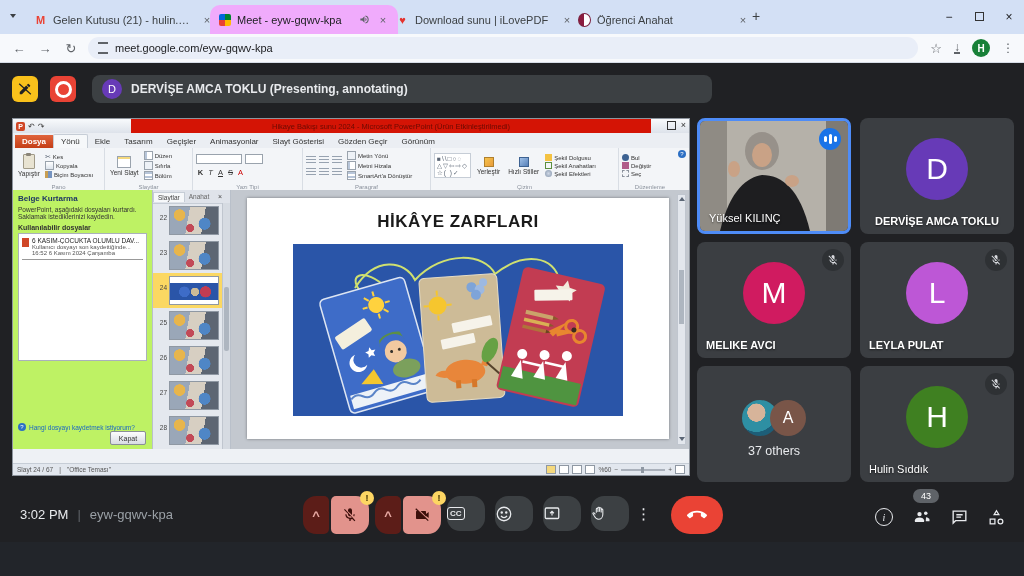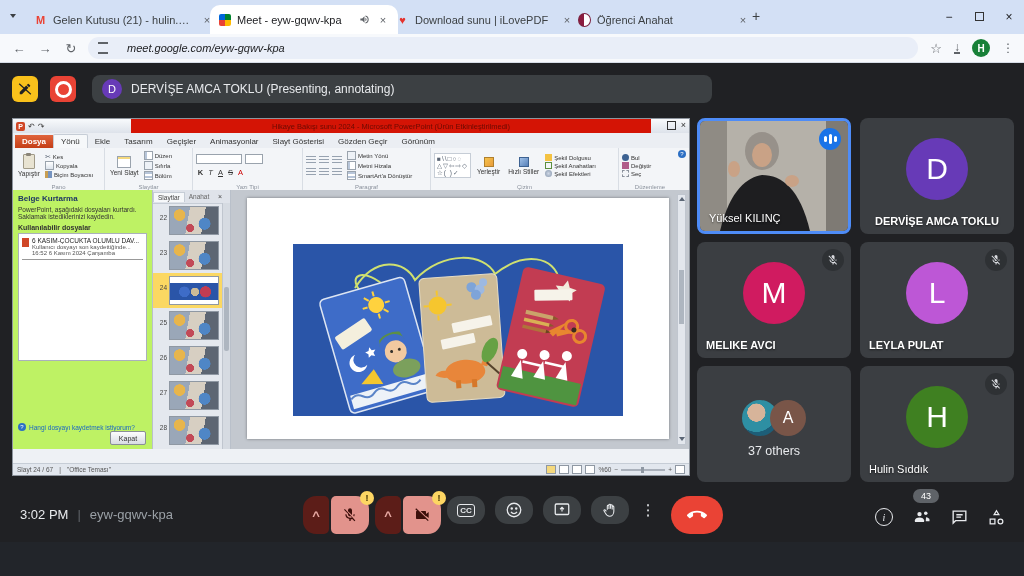--- a/index.html
+++ b/index.html
@@ -6,38 +6,38 @@
   #screen{position:relative;width:1024px;height:576px;overflow:hidden;background:#202124;}
   .abs{position:absolute;}
   .flex{display:flex;align-items:center;}
   .ellip{white-space:nowrap;overflow:hidden;text-overflow:ellipsis;}
 
   
   .tabstrip{position:absolute;left:0;top:0;width:1024px;height:34px;background:#d3e0f5;}
   .tab{position:absolute;top:5px;height:29px;display:flex;align-items:center;gap:6px;padding:0 8px;font-size:11px;color:#3c4043;border-radius:10px 10px 0 0;}
   .tab .ttl{flex:1;min-width:0;}
   .tab-close{color:#5f6368;font-size:11px;width:14px;height:14px;line-height:14px;text-align:center;border-radius:50%;flex:0 0 auto;}
-  .tab.active{background:#ffffff;color:#202124;}
+  .tab.active{background:#f0abfc;color:#202124;}
   .fav{width:13px;height:13px;flex:0 0 auto;display:flex;align-items:center;justify-content:center;font-size:11px;font-weight:bold;}
   .meet-fav{width:12px;height:12px;border-radius:2px;background:conic-gradient(#00832d 0 25%,#ffba00 25% 50%,#e94235 50% 75%,#0066da 75%);}
   .circle-fav{width:12px;height:12px;border-radius:50%;border:1px solid #7a1f3d;background:linear-gradient(90deg,#8b1c3f 0 50%,#fff 50%);}
   .winctl{font-size:12px;color:#202124;width:30px;text-align:center;}
   .toolbar{position:absolute;left:0;top:34px;width:1024px;height:28px;background:#f7f9fc;border-bottom:1px solid #d6dce6;}
   .navbtn{font-size:13px;color:#5f6368;width:26px;text-align:center;}
-  .omnibox{position:absolute;left:88px;top:3px;width:810px;height:22px;background:#e9eef8;border-radius:11px;display:flex;align-items:center;gap:19px;padding:0 10px;font-size:11px;color:#202124;font-style:italic;}
+  .omnibox{position:absolute;left:88px;top:3px;width:810px;height:22px;background:#e9eef8;border-radius:11px;display:flex;align-items:center;gap:7px;padding:0 10px;font-size:11px;color:#202124;}
   .tune-icon{width:10px;height:8px;border-top:2px solid #5f6368;border-bottom:2px solid #5f6368;position:relative;}
   .avatarH{width:18px;height:18px;border-radius:50%;background:#188038;color:#fff;font-size:10px;font-weight:bold;display:flex;align-items:center;justify-content:center;}
   .dl-icon{font-size:12px;color:#5f6368;border-bottom:2px solid #5f6368;line-height:10px;}
 
   
   .sqbtn{position:absolute;top:76px;width:26px;height:26px;border-radius:6px;display:flex;align-items:center;justify-content:center;}
   .rec-ring{width:11px;height:11px;border:3px solid #fff;border-radius:50%;}
   .presenter-pill{position:absolute;left:92px;top:75px;width:600px;height:28px;background:#3c4043;border-radius:8px;display:flex;align-items:center;gap:9px;padding:0 10px;}
   .presenter-pill .av{width:20px;height:20px;border-radius:50%;background:#673ab7;color:#fff;font-size:11px;display:flex;align-items:center;justify-content:center;}
-  .presenter-pill .txt{color:#e8eaed;font-size:12px;font-weight:normal;}
+  .presenter-pill .txt{color:#e8eaed;font-size:12px;font-weight:bold;}
 
   
   .ppt{position:absolute;left:12px;top:118px;width:678px;height:358px;background:#eef1f5;border:1px solid #8e959e;box-sizing:border-box;font-family:"Liberation Sans",sans-serif;}
   .ppt-titlebar{position:absolute;left:0;top:0;right:0;height:14px;background:linear-gradient(#f8fafc,#dde2ea);display:flex;align-items:center;}
   .qat{display:flex;align-items:center;gap:3px;padding-left:3px;font-size:8px;color:#444;}
   .pptP{width:9px;height:9px;background:#d04727;color:#fff;font-size:7px;font-weight:bold;display:flex;align-items:center;justify-content:center;border-radius:2px;}
   .ppt-title-red{position:absolute;left:118px;right:38px;top:0;height:14px;background:#d41405;color:#6b0a02;font-size:7.5px;display:flex;align-items:center;justify-content:center;}
   .ppt-winctl{position:absolute;right:3px;top:1px;display:flex;gap:5px;align-items:center;font-size:9px;color:#333;}
   .maxbox{width:7px;height:7px;border:1px solid #333;}
   .ppt-tabs{position:absolute;left:0;top:14px;right:0;height:15px;background:#ebeef3;border-bottom:1px solid #c6cdd6;display:flex;align-items:flex-end;gap:0;font-size:8px;color:#333;}
@@ -128,21 +128,21 @@
   .tile .nm.center{left:0;right:0;text-align:center;}
   .tile .bigav{position:absolute;left:50%;top:44%;transform:translate(-50%,-50%);width:62px;height:62px;border-radius:50%;color:#fff;font-size:30px;display:flex;align-items:center;justify-content:center;}
   .muteic{position:absolute;right:7px;top:7px;width:22px;height:22px;border-radius:50%;background:rgba(32,33,36,.45);display:flex;align-items:center;justify-content:center;color:#dadce0;}
   .audioic{position:absolute;right:7px;top:7px;width:22px;height:22px;border-radius:50%;background:#1a73e8;display:flex;align-items:center;justify-content:center;gap:2px;}
   .audioic i{display:block;width:3px;background:#fff;border-radius:2px;}
   .vtile{border:3px solid #4e8cf7;overflow:hidden;}
   .vtile .vbg{position:absolute;inset:0;background:linear-gradient(90deg,#8f8b84 0 18%,#b5b1a9 18% 85%,#7e7a74 85%);}
 
   
   .meetbar-left{position:absolute;left:20px;top:487px;height:55px;display:flex;align-items:center;gap:9px;color:#e8eaed;font-size:13px;}
-  .mbtn{position:absolute;top:496px;height:28px;border-radius:13px;background:#3c4043;display:flex;align-items:center;justify-content:center;color:#e8eaed;}
+  .mbtn{position:absolute;top:496px;height:35px;border-radius:13px;background:#3c4043;display:flex;align-items:center;justify-content:flex-start;color:#e8eaed;}
   .splitgrp{position:absolute;top:496px;display:flex;gap:2px;}
   .chev{width:26px;height:38px;border-radius:13px 5px 5px 13px;background:#5c1d18;color:#e8a9a3;display:flex;align-items:center;justify-content:center;font-size:13px;font-weight:bold;}
   .mainred{position:relative;width:38px;height:38px;border-radius:5px 13px 13px 5px;background:#e2938c;color:#3d0f0b;display:flex;align-items:center;justify-content:center;}
   .warnbadge{position:absolute;right:-5px;top:-5px;width:14px;height:14px;border-radius:50%;background:#fdd663;color:#3c2d00;font-size:9px;font-weight:bold;display:flex;align-items:center;justify-content:center;}
   .endcall{position:absolute;left:671px;top:496px;width:52px;height:38px;border-radius:19px;background:#ea4335;display:flex;align-items:center;justify-content:center;}
   .cc-box{border:1.6px solid #e8eaed;border-radius:3px;font-size:8px;font-weight:bold;padding:1px 2px;color:#e8eaed;}
   .rticon{position:absolute;top:505px;width:24px;height:24px;display:flex;align-items:center;justify-content:center;color:#e8eaed;}
   .cntbadge{position:absolute;left:913px;top:489px;min-width:20px;height:14px;border-radius:7px;background:#5f6368;color:#fff;font-size:9px;display:flex;align-items:center;justify-content:center;padding:0 3px;}
   .info-circ{width:16px;height:16px;border:1.6px solid #e8eaed;border-radius:50%;font-size:10px;display:flex;align-items:center;justify-content:center;font-style:italic;font-family:"Liberation Serif",serif;}
 
@@ -455,20 +455,21 @@
               <span class="thumbimg craft"></span>
           </div>
         </div>
         <div class="tscroll">
             <div class="knob"></div>
           </div>
       </div>
 
       <div class="slidearea">
         <div class="slide">
+          <div class="slide-title">HİKÂYE ZARFLARI</div>
           <svg class="slide-img" viewBox="0 0 330 172">
             <rect width="330" height="172" fill="#2a55a8"></rect>
             <path d="M62,44 C82,12 112,16 122,36 C150,6 192,9 202,30 C232,6 262,13 266,36" stroke="#cfe070" stroke-width="2" fill="none"></path>
             <path d="M96,46 C70,20 50,32 72,52" stroke="#cfe070" stroke-width="2" fill="none"></path>
             <g transform="rotate(-16 85 100)">
               <rect x="40" y="42" width="88" height="118" rx="5" fill="#3e6cc8" stroke="#dde5f2" stroke-width="1.5"></rect>
               <circle cx="94" cy="62" r="8" fill="#ffd23e"></circle>
               <g stroke="#ffd23e" stroke-width="2">
                   <line x1="94" y1="48" x2="94" y2="53"></line>
                   <line x1="94" y1="71" x2="94" y2="76"></line>

